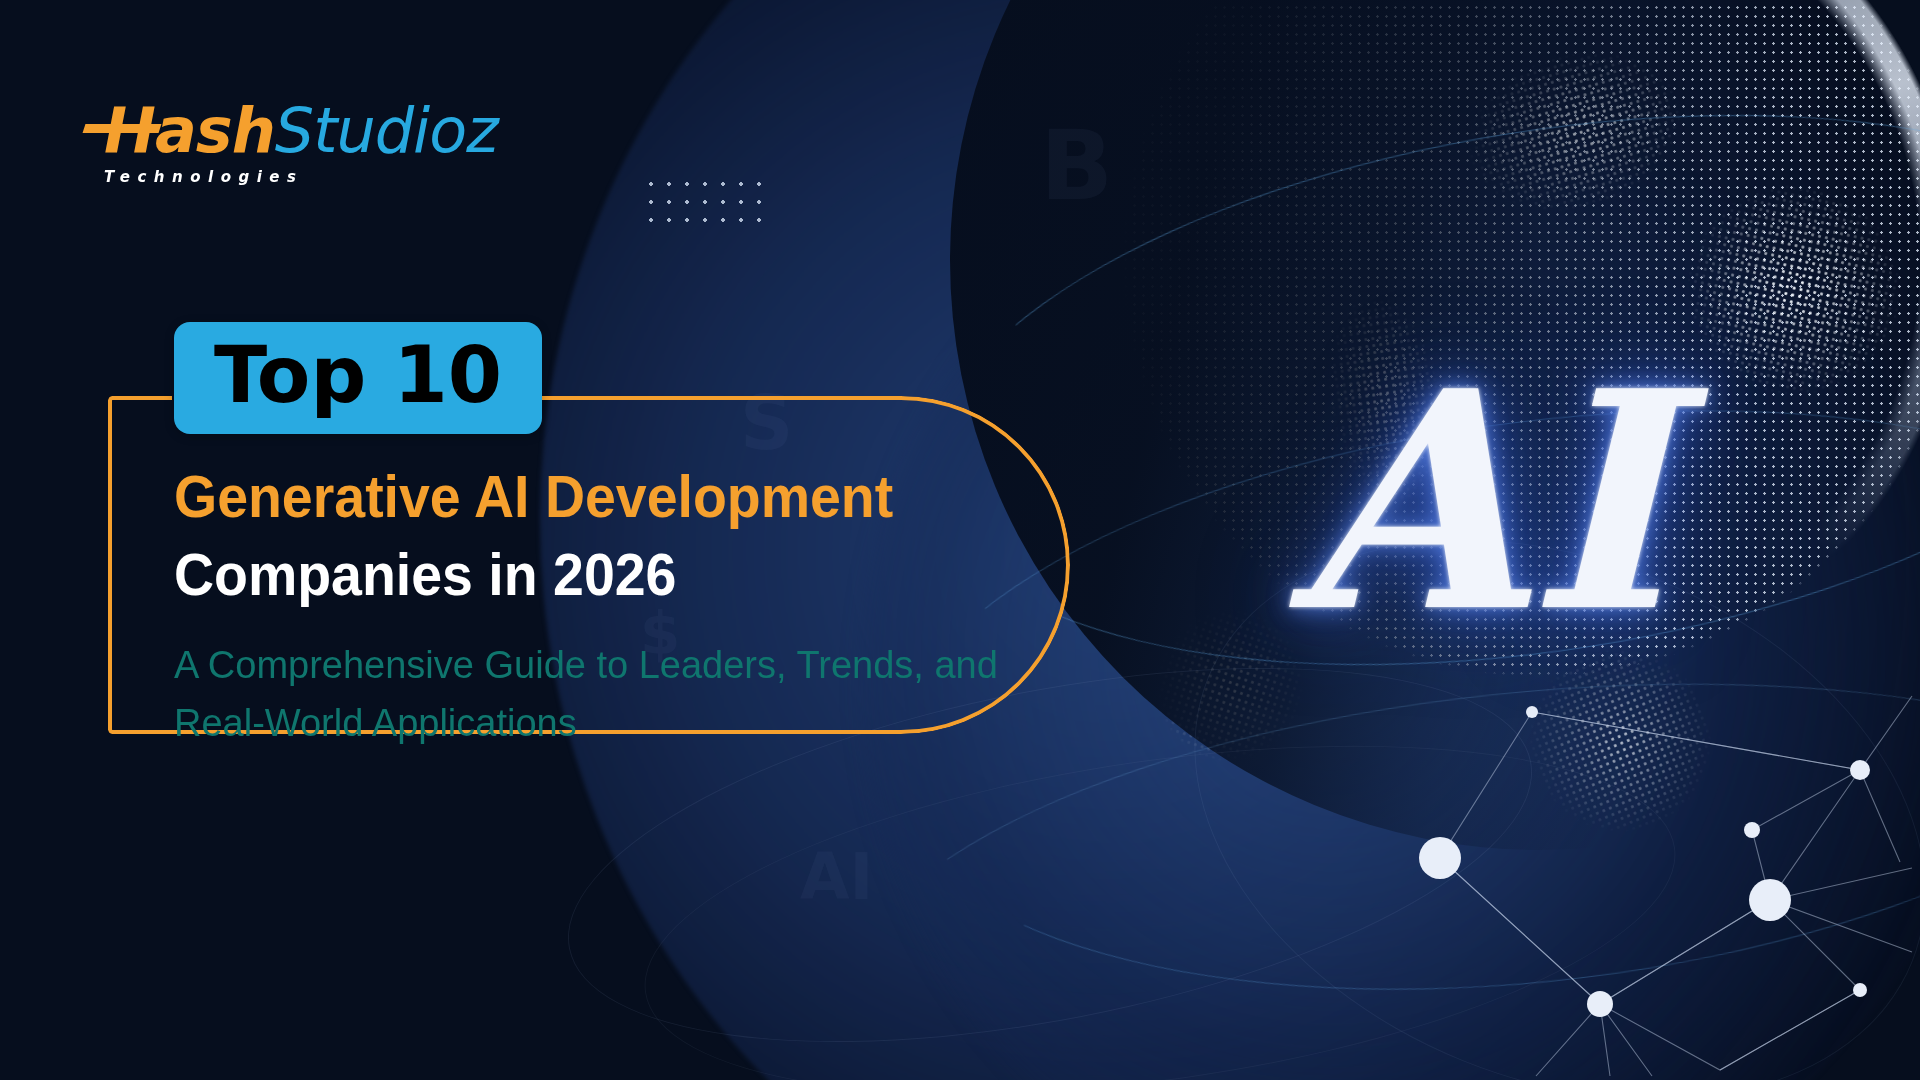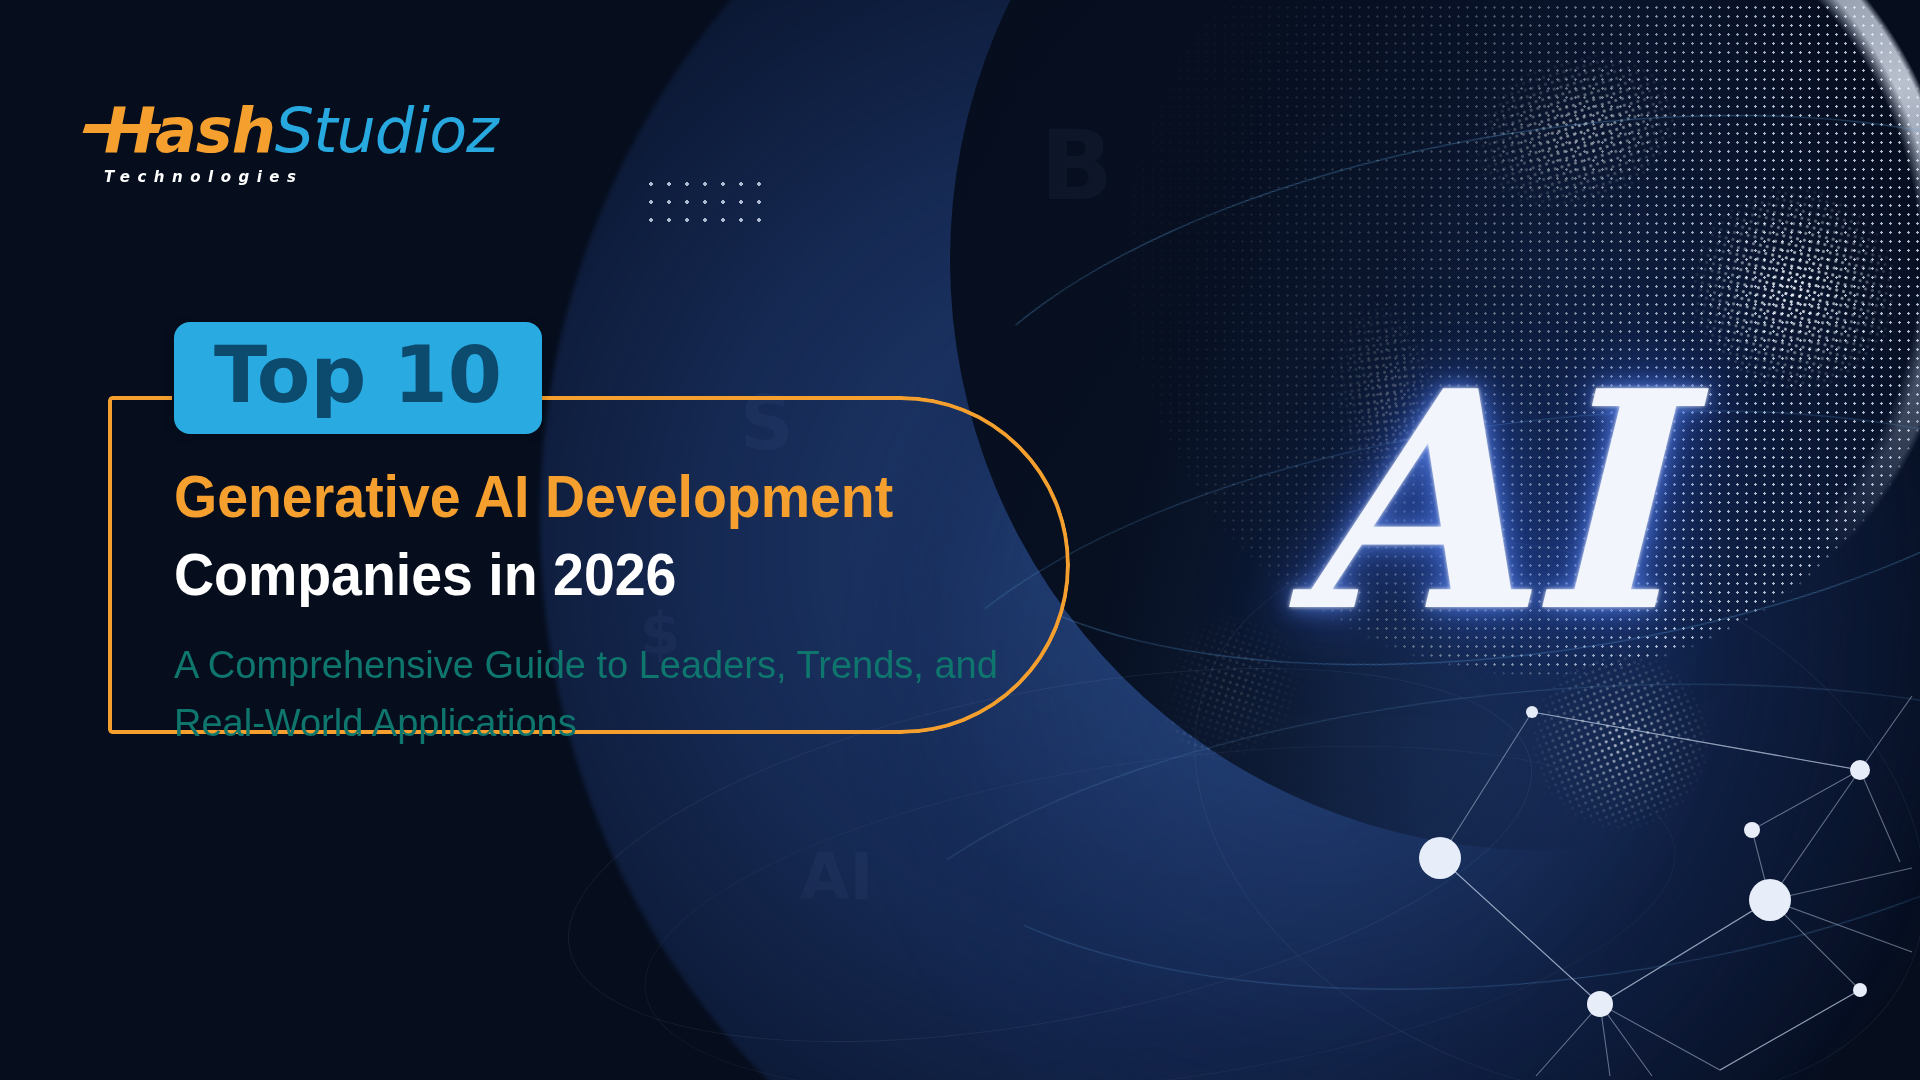--- a/index.html
+++ b/index.html
@@ -187,21 +187,21 @@
   .badge{
     display:inline-block;
     background:#29AAE1;
     border-radius:16px;
     padding:14px 40px 20px 40px;
     box-shadow:0 2px 10px rgba(0,0,0,.25);
   }
   .badge-text{
     font-family:"DejaVu Sans", sans-serif;
     font-size:78px; font-weight:700; line-height:1;
-    color:#0c4a6e; letter-spacing:0px; white-space:nowrap;
+    color:#000000; letter-spacing:0px; white-space:nowrap;
   }
 
   .headline-orange{
     margin-top:32px;
     font-family:"Liberation Sans", sans-serif;
     font-size:59px; font-weight:700; line-height:1.08;
     color:#F5A02E; white-space:nowrap;
     transform:scaleX(.94); transform-origin:left center;
   }
   .headline-white{

